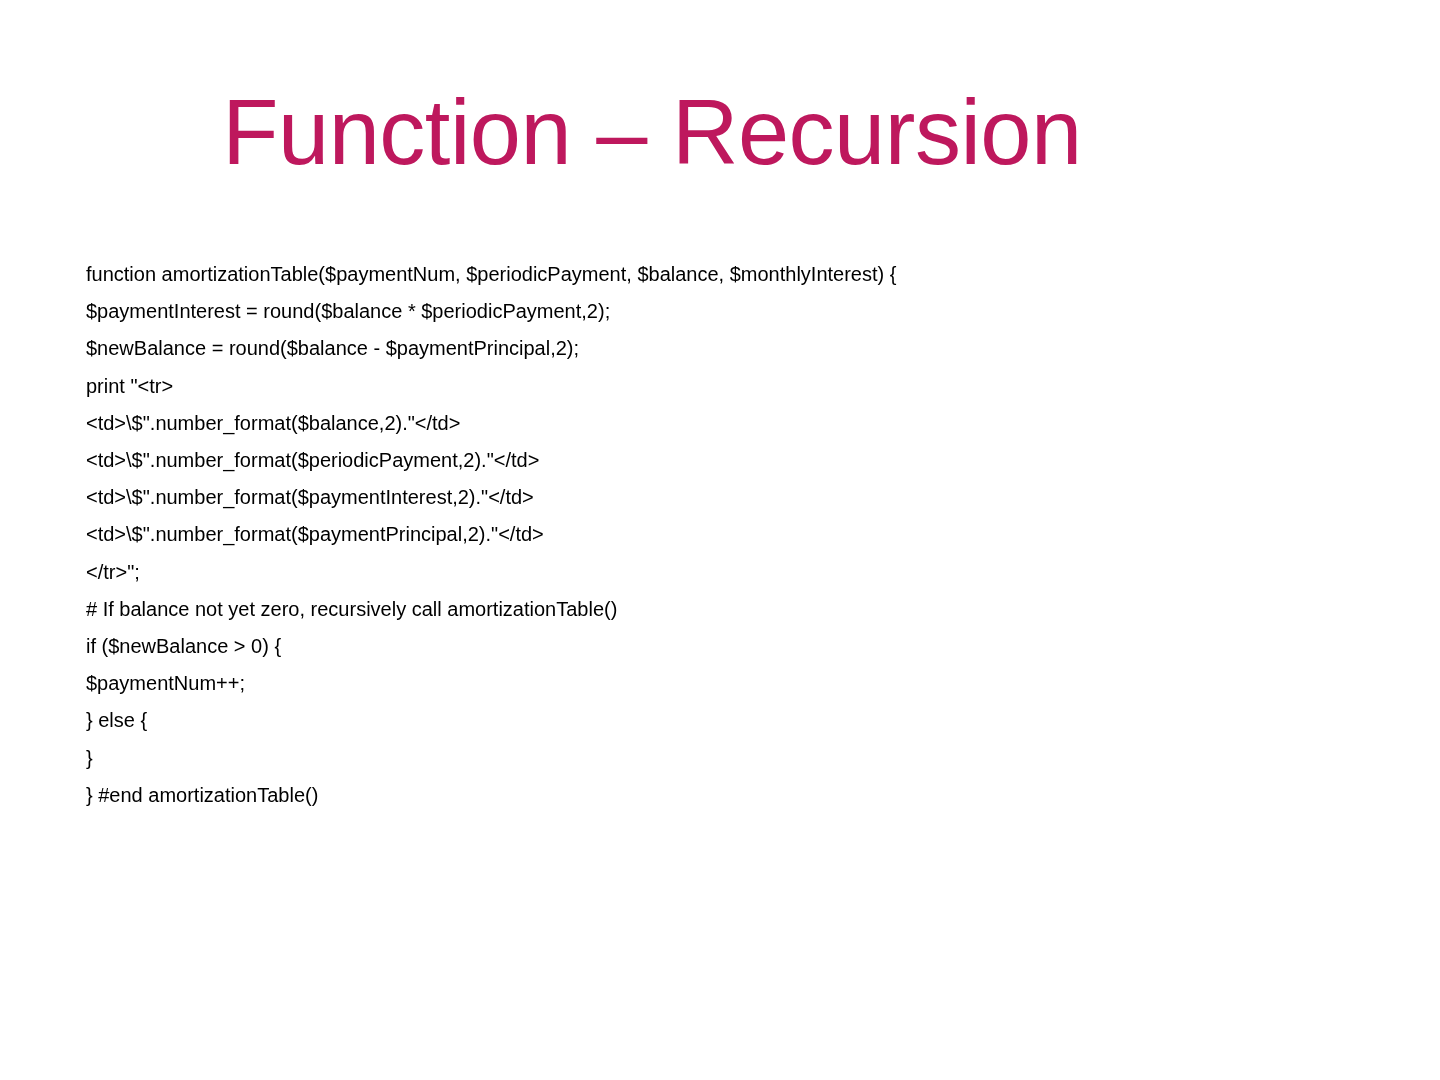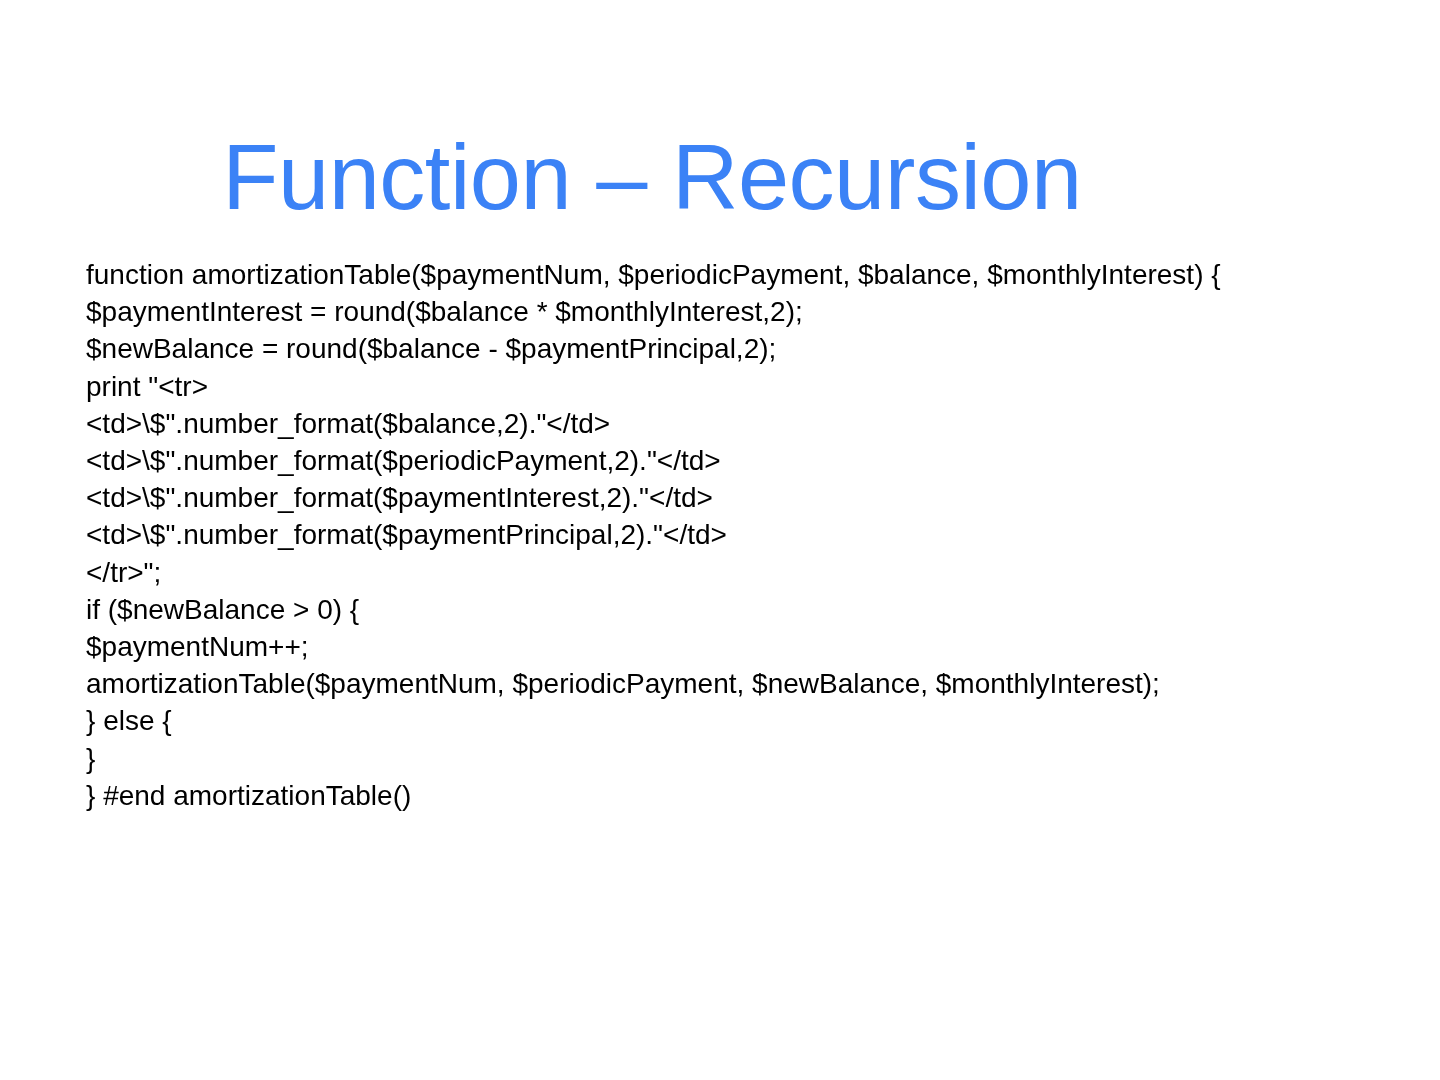--- a/index.html
+++ b/index.html
@@ -24,61 +24,60 @@
   
   #slide-title {
     position: absolute;
     left: 0;
     top: 84px;
     width: 1304px;
     text-align: center;
     font-size: 92px;
     line-height: 1.06;
     font-weight: 400;
-    color: #3b82f6;
+    color: #be185d;
     letter-spacing: -0.5px;
     white-space: nowrap;
-    margin-top: 45px;
   }
 
   
   #code-body {
     position: absolute;
     left: 86px;
     top: 256px;
     width: 1270px;
   }
 
   .code-line {
-    font-size: 28px;
+    font-size: 20px;
     line-height: 37.2px;
     font-weight: 400;
     color: #000000;
     white-space: pre;
     text-align: left;
   }
 </style>
 </head>
 <body>
 
 <div id="slide">
 
   <div id="slide-title">Function – Recursion</div>
 
   <div id="code-body">
       <div class="code-line">function amortizationTable($paymentNum, $periodicPayment, $balance, $monthlyInterest) {</div>
-      <div class="code-line">$paymentInterest = round($balance * $monthlyInterest,2);</div>
+      <div class="code-line">$paymentInterest = round($balance * $periodicPayment,2);</div>
       <div class="code-line">$newBalance = round($balance - $paymentPrincipal,2);</div>
       <div class="code-line">print "&lt;tr&gt;</div>
       <div class="code-line">&lt;td&gt;\$".number_format($balance,2)."&lt;/td&gt;</div>
       <div class="code-line">&lt;td&gt;\$".number_format($periodicPayment,2)."&lt;/td&gt;</div>
       <div class="code-line">&lt;td&gt;\$".number_format($paymentInterest,2)."&lt;/td&gt;</div>
       <div class="code-line">&lt;td&gt;\$".number_format($paymentPrincipal,2)."&lt;/td&gt;</div>
       <div class="code-line">&lt;/tr&gt;";</div>
+      <div class="code-line"># If balance not yet zero, recursively call amortizationTable()</div>
       <div class="code-line">if ($newBalance &gt; 0) {</div>
       <div class="code-line">$paymentNum++;</div>
-      <div class="code-line">amortizationTable($paymentNum, $periodicPayment, $newBalance, $monthlyInterest);</div>
       <div class="code-line">} else {</div>
       <div class="code-line">}</div>
       <div class="code-line">} #end amortizationTable()</div>
     </div>
 
 </div>
 
 </body></html>

